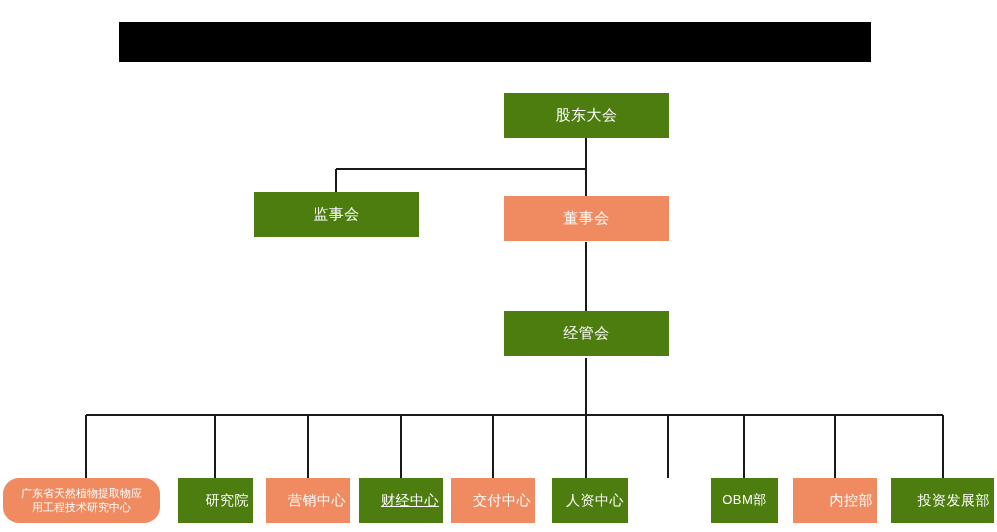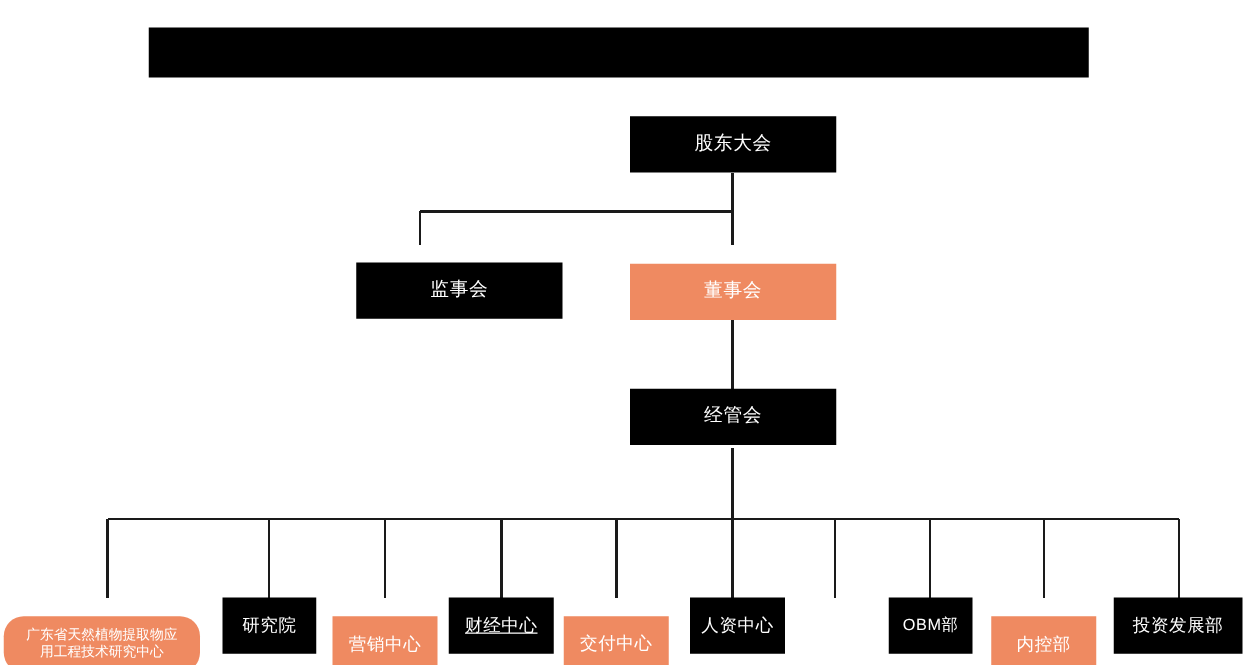--- a/index.html
+++ b/index.html
@@ -49,25 +49,25 @@
     box-sizing: border-box;
     display: flex;
     align-items: center;
     justify-content: center;
     text-align: center;
     color: #ffffff;
     line-height: 1.25;
     letter-spacing: 0.5px;
     z-index: 3;
   }
-  .node-dark  { background: #000000; }
-  .node-light { background: #EF8A61; margin-top: 15px; }
+  .node-dark  { background: #4d7c0f; }
+  .node-light { background: #EF8A61; }
 
   .node-lg  { font-size: 15px; }
-  .node-md  { font-size: 14px; }
+  .node-md  { font-size: 14px; justify-content: flex-end; }
   .node-sm  { font-size: 13px; }
   .node-xs  { font-size: 11px; letter-spacing: 0px; border-radius: 16px; }
 
   .node-label {
     display: block;
     white-space: pre-line;
     padding: 0 4px;
   }
 </style>
 </head>
@@ -99,21 +99,21 @@
       <line x1="744" y1="415" x2="744" y2="478"></line>
       <line x1="835" y1="415" x2="835" y2="478"></line>
       <line x1="943" y1="415" x2="943" y2="478"></line>
     </g>
   </svg>
 
   <div class="node node-dark node-lg" style="left:504px; top:93px; width:165px; height:45px;">
     <span class="node-label">股东大会</span>
   </div>
 
-  <div class="node node-dark node-lg" style="left:254px; top:210px; width:165px; height:45px;margin-left:31px;">
+  <div class="node node-dark node-lg" style="left:254px; top:192px; width:165px; height:45px;">
     <span class="node-label">监事会</span>
   </div>
 
   <div class="node node-light node-lg" style="left:504px; top:196px; width:165px; height:45px;">
     <span class="node-label">董事会</span>
   </div>
 
   <div class="node node-dark node-lg" style="left:504px; top:311px; width:165px; height:45px;">
     <span class="node-label">经管会</span>
   </div>

